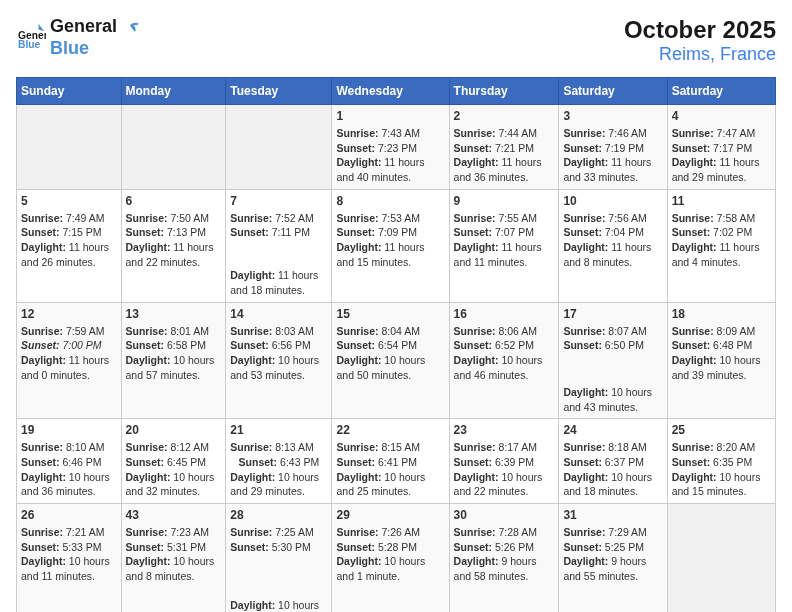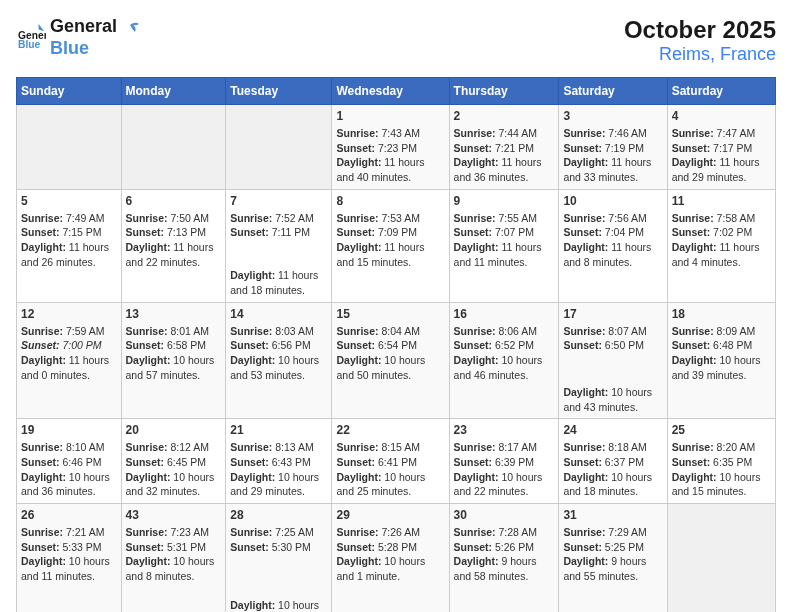--- a/index.html
+++ b/index.html
@@ -285,21 +285,21 @@
           <div class="cell-content">
             <span style="display: block;"><strong>Sunrise:</strong> 8:12 AM</span>
             <span style="display: block;"><strong>Sunset:</strong> 6:45 PM</span>
             <span style="display: block;"><strong>Daylight:</strong> 10 hours and 32 minutes.</span>
           </div>
         </td>
         <td>
           <span class="day-number">21</span>
           <div class="cell-content">
             <span style="display: block;"><strong>Sunrise:</strong> 8:13 AM</span>
-            <span style="display: block;"><strong>Sunset:</strong> 6:43 PM</span>
+            <span style="display: block; text-align: center;"><strong>Sunset:</strong> 6:43 PM</span>
             <span style="display: block;"><strong>Daylight:</strong> 10 hours and 29 minutes.</span>
           </div>
         </td>
         <td>
           <span class="day-number">22</span>
           <div class="cell-content">
             <span style="display: block;"><strong>Sunrise:</strong> 8:15 AM</span>
             <span style="display: block;"><strong>Sunset:</strong> 6:41 PM</span>
             <span style="display: block;"><strong>Daylight:</strong> 10 hours and 25 minutes.</span>
           </div>

